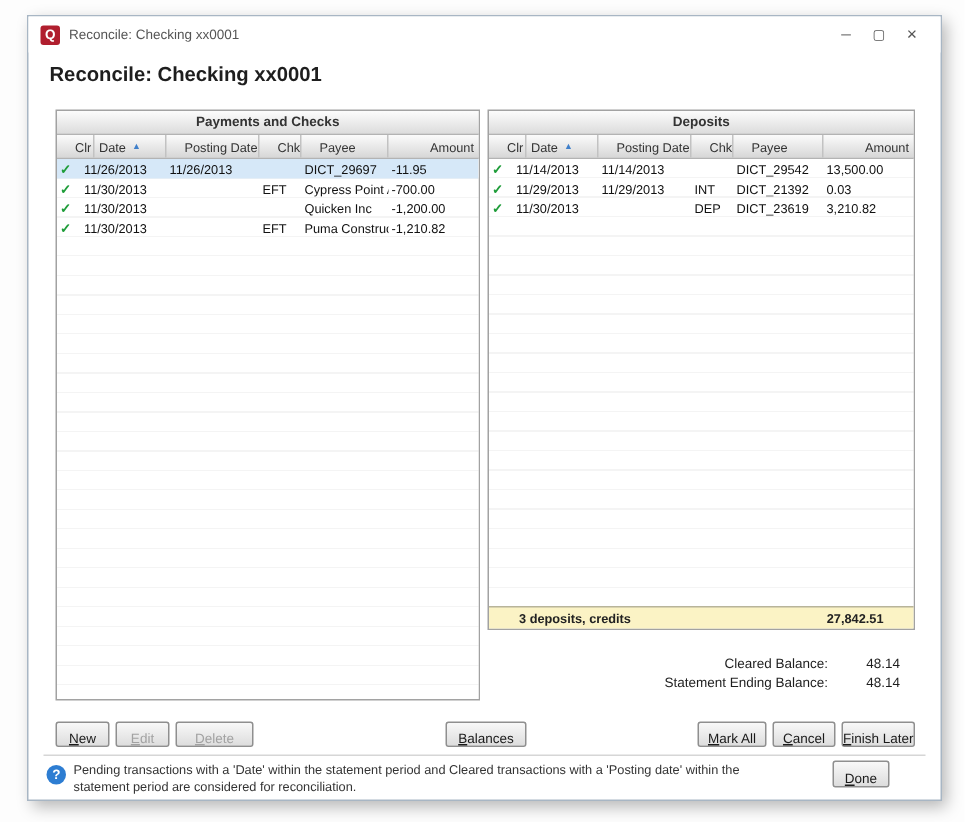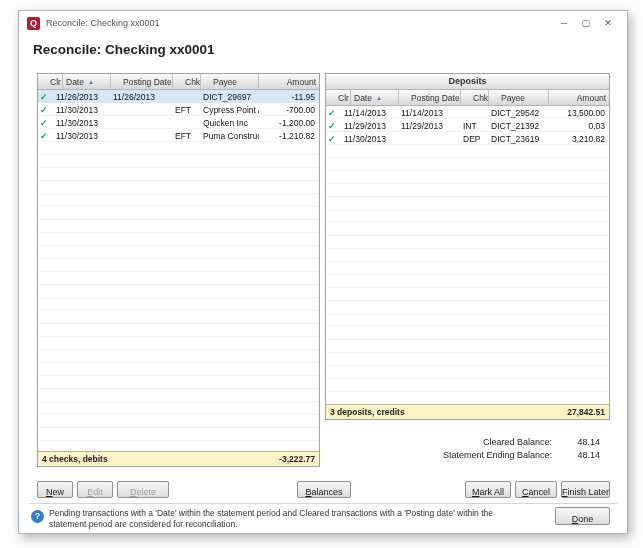--- a/index.html
+++ b/index.html
@@ -19,37 +19,37 @@
   .cols,.trow{display:grid;grid-template-columns:16px 57px 62px 28px 1fr 60px}
   .cols{height:16px;background:linear-gradient(#fbfbfb,#d7d7d7);border-bottom:1px solid #b3b3b3;font-size:8.5px;color:#333;align-items:center}
   .cols .hc{padding:0 12px;border-right:1px solid #c2c2c2;white-space:nowrap;overflow:hidden;height:100%;display:flex;align-items:center}
   .cols .hc.c-amount{justify-content:flex-end;border-right:none;padding-right:3px}
   .sort-arrow{font-size:6px;color:#3f7fca;margin-left:4px}
   .rows{flex:1;overflow:hidden;background:#fff;background-image:repeating-linear-gradient(to bottom,transparent 0 12px,rgba(0,0,0,.045) 12px 13px)}
   .trow{height:13px;font-size:8.5px;color:#111;align-items:center}
   .trow.selected{background:#d6e8f8}
   .tcell{padding:0 2px;white-space:nowrap;overflow:hidden}
   .tcell.c-clr{color:#1f9d3a;font-weight:bold;font-size:9px}
-  .tcell.c-amount{text-align:right;padding-right:4px}
-  .panel-footer{height:15px;background:#fbf3c5;border-top:1px solid #b8b49a;display:flex;justify-content:space-between;align-items:center;font-size:8.5px;font-weight:bold;color:#222;padding:0 4px}
+  .tcell.c-amount{text-align:left;padding-right:19px}
+  .panel-footer{height:15px;background:#fbf3c5;border-top:1px solid #b8b49a;display:flex;justify-content:space-between;align-items:center;font-size:8.5px;font-weight:bold;color:#222;padding:0 20px}
   .summary{position:absolute;left:306px;top:424px;width:285px;font-size:9px;color:#1e1e1e}
   .summary-row{display:flex;justify-content:flex-end;align-items:center;height:13px}
   .summary-row .val{width:58px;text-align:right;padding-right:10px}
   .summary-row.bold{font-weight:bold}
   .btn{position:absolute;height:17px;background:linear-gradient(#f8f8f8,#dddddd);border:1px solid #8f8f8f;border-radius:2px;font-size:9px;color:#1a1a1a;display:flex;align-items:flex-end;justify-content:center;padding:0 4px;white-space:nowrap;cursor:default}
   .btn.disabled{color:#a2a2a2}
   .btn u{text-decoration:underline}
   #btn-new{left:18px;top:470px;width:36px}
   #btn-edit{left:58px;top:470px;width:36px}
   #btn-delete{left:98px;top:470px;width:52px}
   #btn-balances{left:278px;top:470px;width:54px}
   #btn-mark-all{left:446px;top:470px;width:46px}
   #btn-cancel{left:496px;top:470px;width:42px}
   #btn-finish-later{left:542px;top:470px;width:49px}
-  #btn-done{left:536px;top:496px;width:55px;height:18px}
+  #btn-done{left:536px;top:496px;width:38px;height:18px}
   .separator{position:absolute;left:10px;right:10px;top:492px;border-top:1px solid #d6d6d6}
   .help-icon{position:absolute;left:12px;top:499px;width:13px;height:13px;border-radius:50%;background:#2d7dd2;color:#fff;font-size:9px;font-weight:bold;line-height:13px;text-align:center}
   .help-text{position:absolute;left:30px;top:497px;width:470px;font-size:8.5px;line-height:1.25;color:#333}
 </style>
 </head>
 <body>
 
 <div class="window">
 
   <div class="titlebar">
@@ -58,20 +58,21 @@
     <div class="tb-controls">
       <div class="tb-btn">─</div>
       <div class="tb-btn">▢</div>
       <div class="tb-btn">✕</div>
     </div>
   </div>
 
   <div class="heading">Reconcile: Checking xx0001</div>
 
   <div class="panel" id="payments-panel">
+    <div class="panel-title">Payments and Checks</div>
     <div class="cols">
       <span class="hc">Clr</span>
       <span class="hc">
           <span>Date</span>
           <span class="sort-arrow">▲</span>
         </span>
       <span class="hc">Posting Date</span>
       <span class="hc">Chk #</span>
       <span class="hc">Payee</span>
       <span class="hc c-amount">Amount</span>
@@ -103,24 +104,20 @@
         </div>
         <div class="trow">
           <span class="tcell c-clr">✓</span>
           <span class="tcell c-date">11/30/2013</span>
           <span class="tcell c-posting"></span>
           <span class="tcell c-chk">EFT</span>
           <span class="tcell c-payee">Puma Construction</span>
           <span class="tcell c-amount">-1,210.82</span>
         </div>
       </div>
-    <div class="panel-footer">
-      <span>4 checks, debits</span>
-      <span>-3,222.77</span>
-    </div>
   </div>
 
   <div class="panel" id="deposits-panel">
     <div class="panel-title">Deposits</div>
     <div class="cols">
       <span class="hc">Clr</span>
       <span class="hc">
           <span>Date</span>
           <span class="sort-arrow">▲</span>
         </span>

